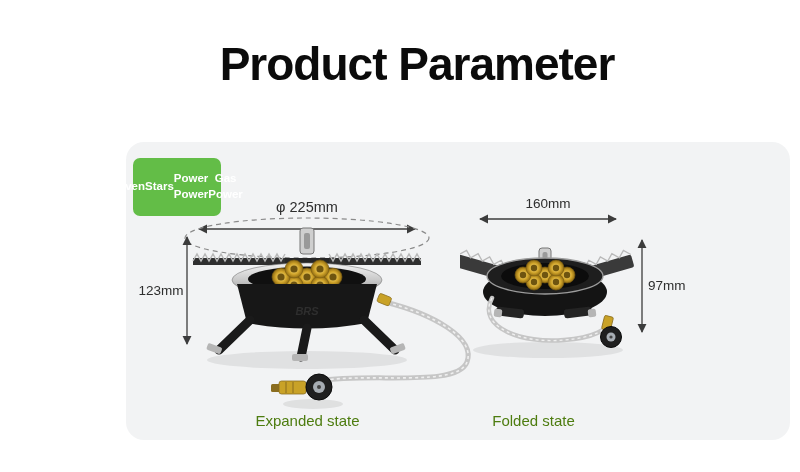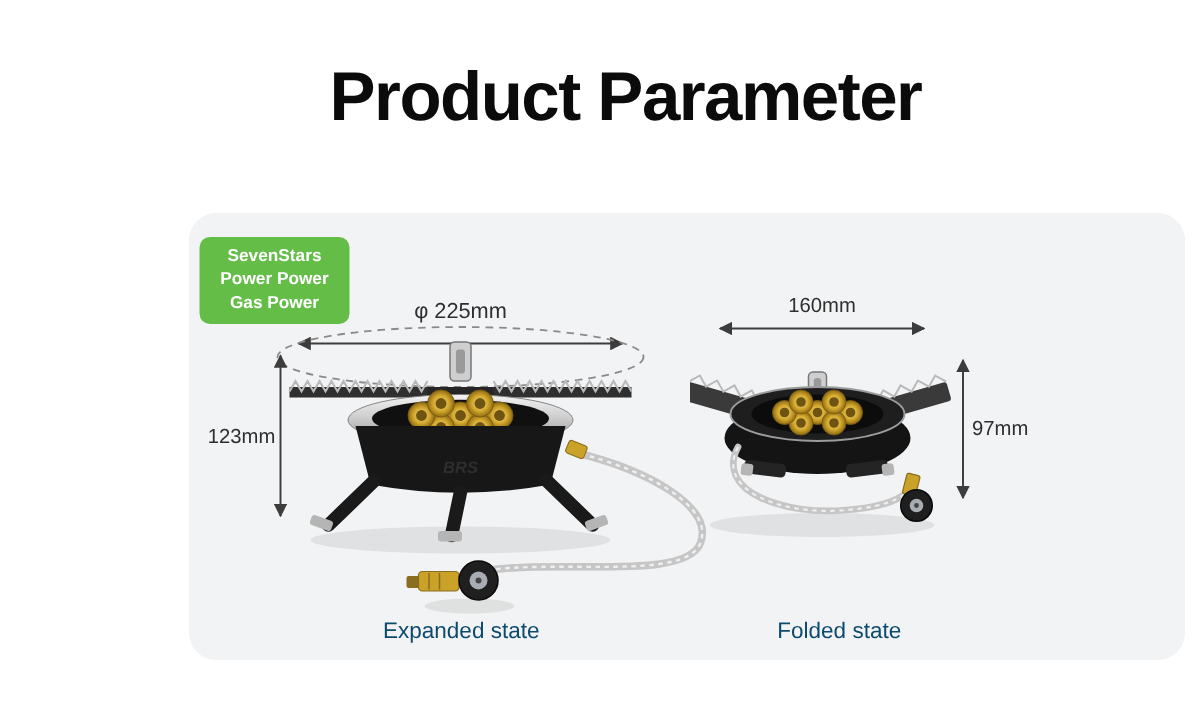--- a/index.html
+++ b/index.html
@@ -10,31 +10,31 @@
   .title{
     position:absolute;top:20px;left:0;width:100%;
     text-align:center;font-size:46px;font-weight:900;color:#0b0b0b;
     letter-spacing:-1px;margin:17px;
   }
   .card{
     position:absolute;left:126px;top:142px;width:664px;height:298px;
     background:#f2f3f4;border-radius:18px;
   }
   .badge{
-    position:absolute;left:133px;top:158px;width:100px;height:58px;
+    position:absolute;left:133px;top:158px;width:88px;height:58px;
     background:#63bd47;border-radius:7px;color:#ffffff;
-    display:flex;flex-direction:column;justify-content:center;align-items:center;
+    display:flex;flex-direction:row;justify-content:center;align-items:center;
     font-size:11.5px;line-height:1.35;font-weight:600;text-align:center;
   }
   .fig{position:absolute;}
   .caption{
-    position:absolute;top:412px;font-size:15px;color:#0c4a6e;text-align:center;
+    position:absolute;top:412px;font-size:15px;color:#4d7c0f;text-align:center;
   }
   .caption.expanded{left:135px;width:345px;}
-  .caption.folded{left:462px;width:195px;}
+  .caption.folded{left:436px;width:195px;}
   svg text{font-family:"Liberation Sans",sans-serif;fill:#2e2e2e;}
   .dim-line{stroke:#3c3c3c;stroke-width:1.3;}
 </style>
 </head>
 <body>
 
 <div class="stage">
 
   <h1 class="title">Product Parameter</h1>
 

